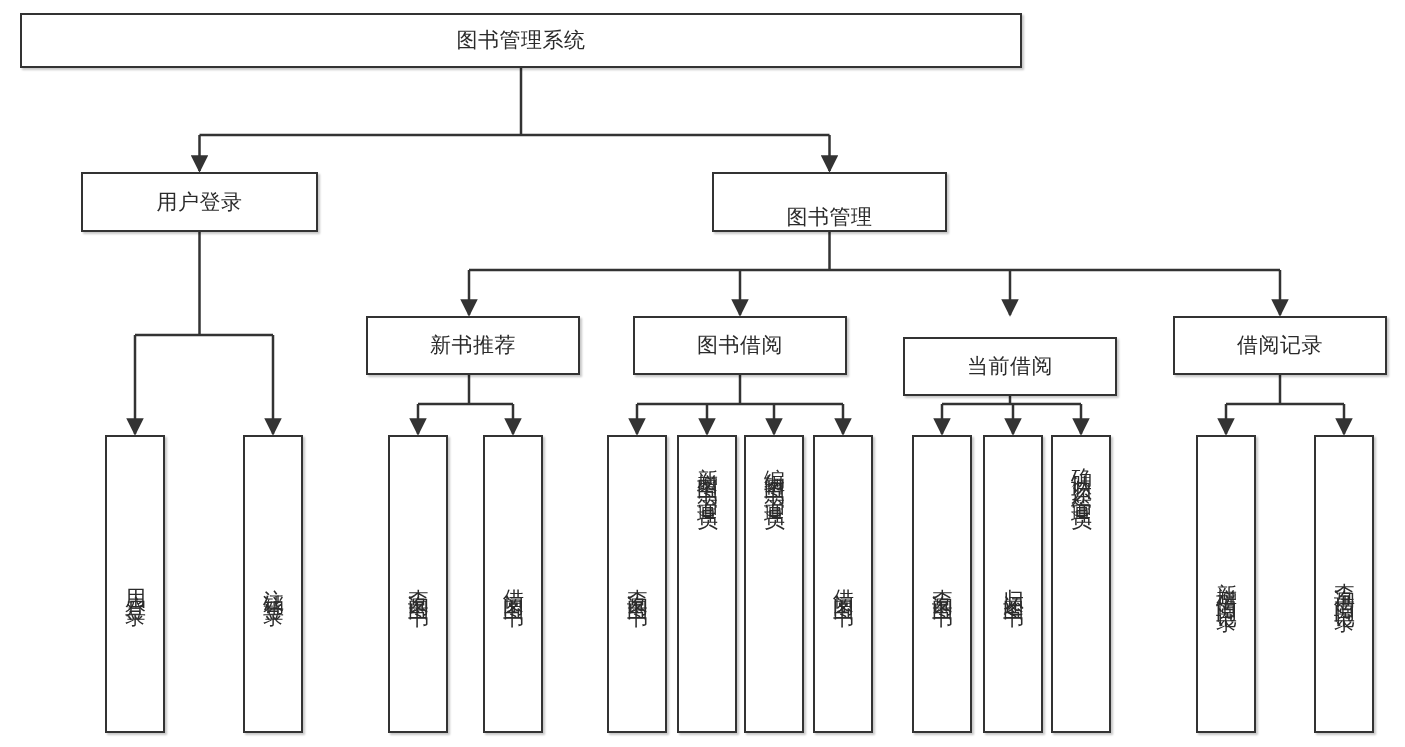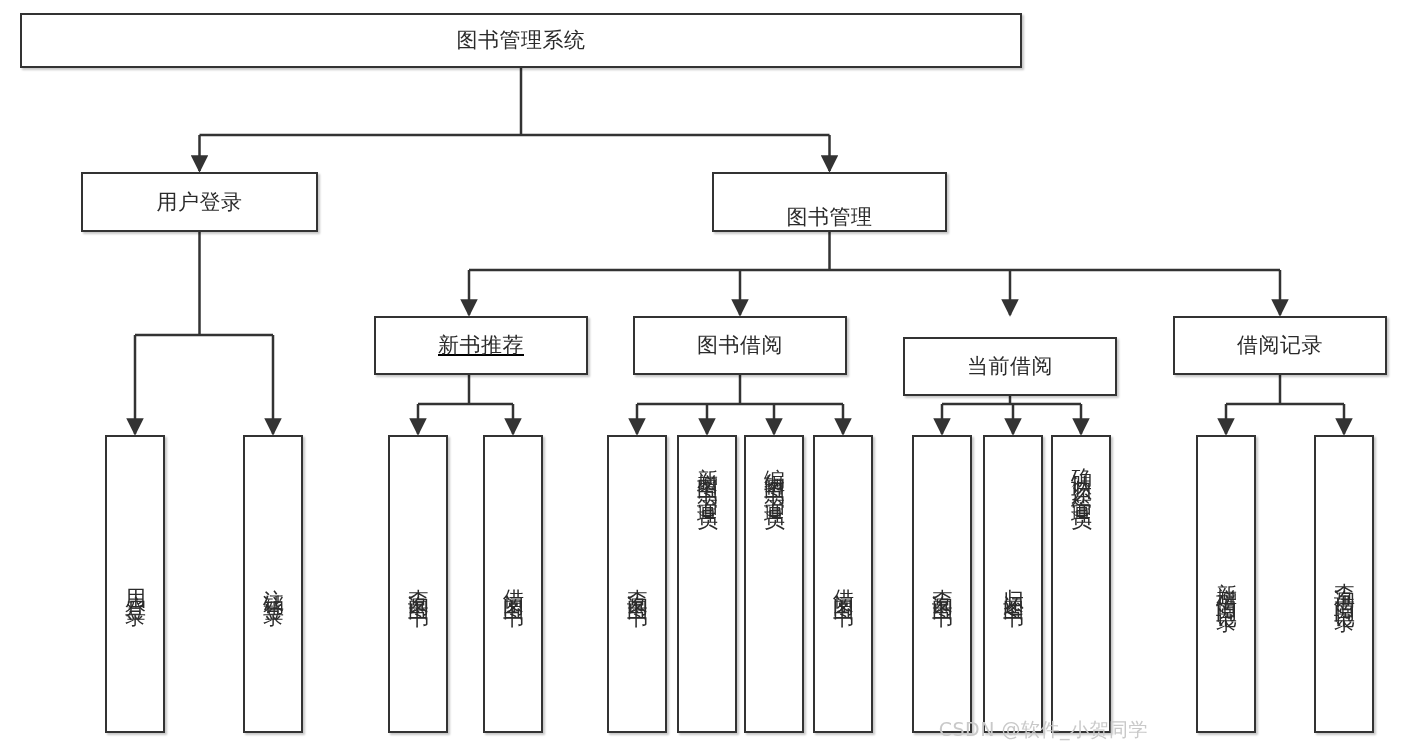--- a/index.html
+++ b/index.html
@@ -117,21 +117,21 @@
   <div id="node-layer">
       <div class="node-box" style="left: 20px; top: 13px; width: 1002px; height: 55px;">
         <span class="node-label">图书管理系统</span>
       </div>
       <div class="node-box" style="left: 81px; top: 172px; width: 237px; height: 60px;">
         <span class="node-label">用户登录</span>
       </div>
       <div class="node-box" style="left: 712px; top: 172px; width: 235px; height: 60px; align-items: flex-end;">
         <span class="node-label">图书管理</span>
       </div>
-      <div class="node-box" style="left: 374px; top: 316px; width: 214px; height: 59px; text-decoration: underline;">
+      <div class="node-box" style="left: 366px; top: 316px; width: 214px; height: 59px;">
         <span class="node-label">新书推荐</span>
       </div>
       <div class="node-box" style="left: 633px; top: 316px; width: 214px; height: 59px;">
         <span class="node-label">图书借阅</span>
       </div>
       <div class="node-box" style="left: 903px; top: 316px; width: 214px; height: 59px; margin-top: 21px;">
         <span class="node-label">当前借阅</span>
       </div>
       <div class="node-box" style="left: 1173px; top: 316px; width: 214px; height: 59px;">
         <span class="node-label">借阅记录</span>
@@ -170,14 +170,13 @@
         <span class="node-label">确认归还（管理员）</span>
       </div>
       <div class="node-box vertical centered" style="left: 1196px; top: 435px; width: 60px; height: 298px;">
         <span class="node-label">新增借阅记录</span>
       </div>
       <div class="node-box vertical centered" style="left: 1314px; top: 435px; width: 60px; height: 298px;">
         <span class="node-label">查询借阅记录</span>
       </div>
     </div>
 
-  <div id="watermark">CSDN @软件_小贺同学</div>
 </div>
 
 </body></html>

